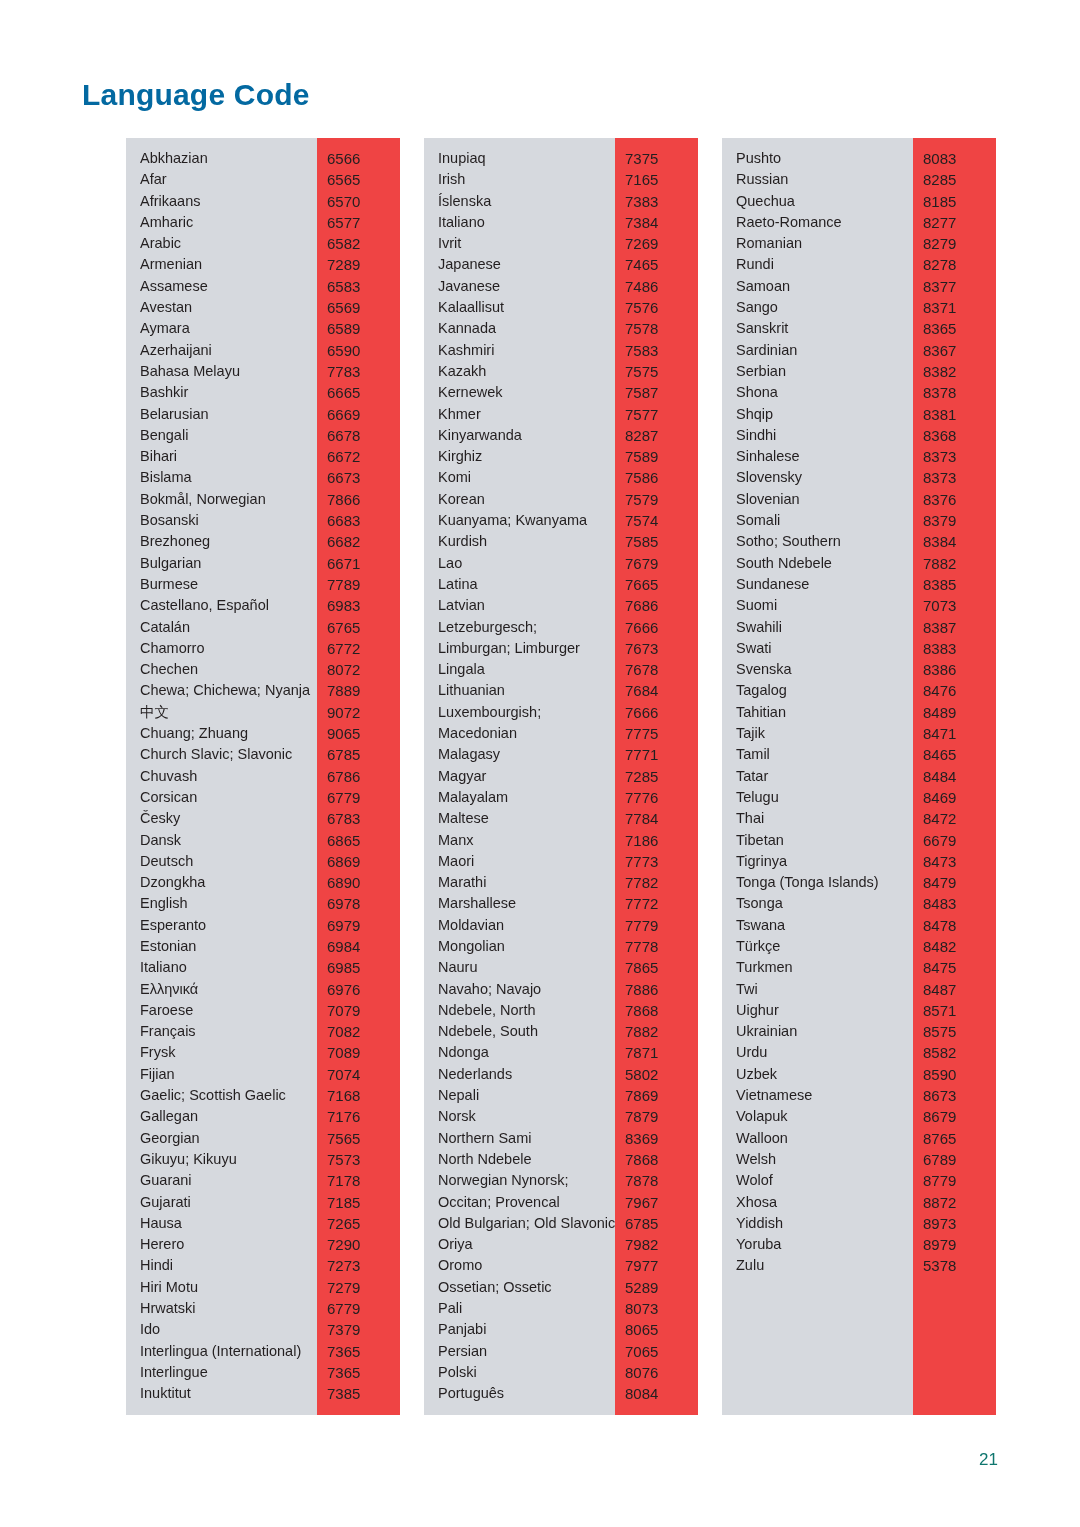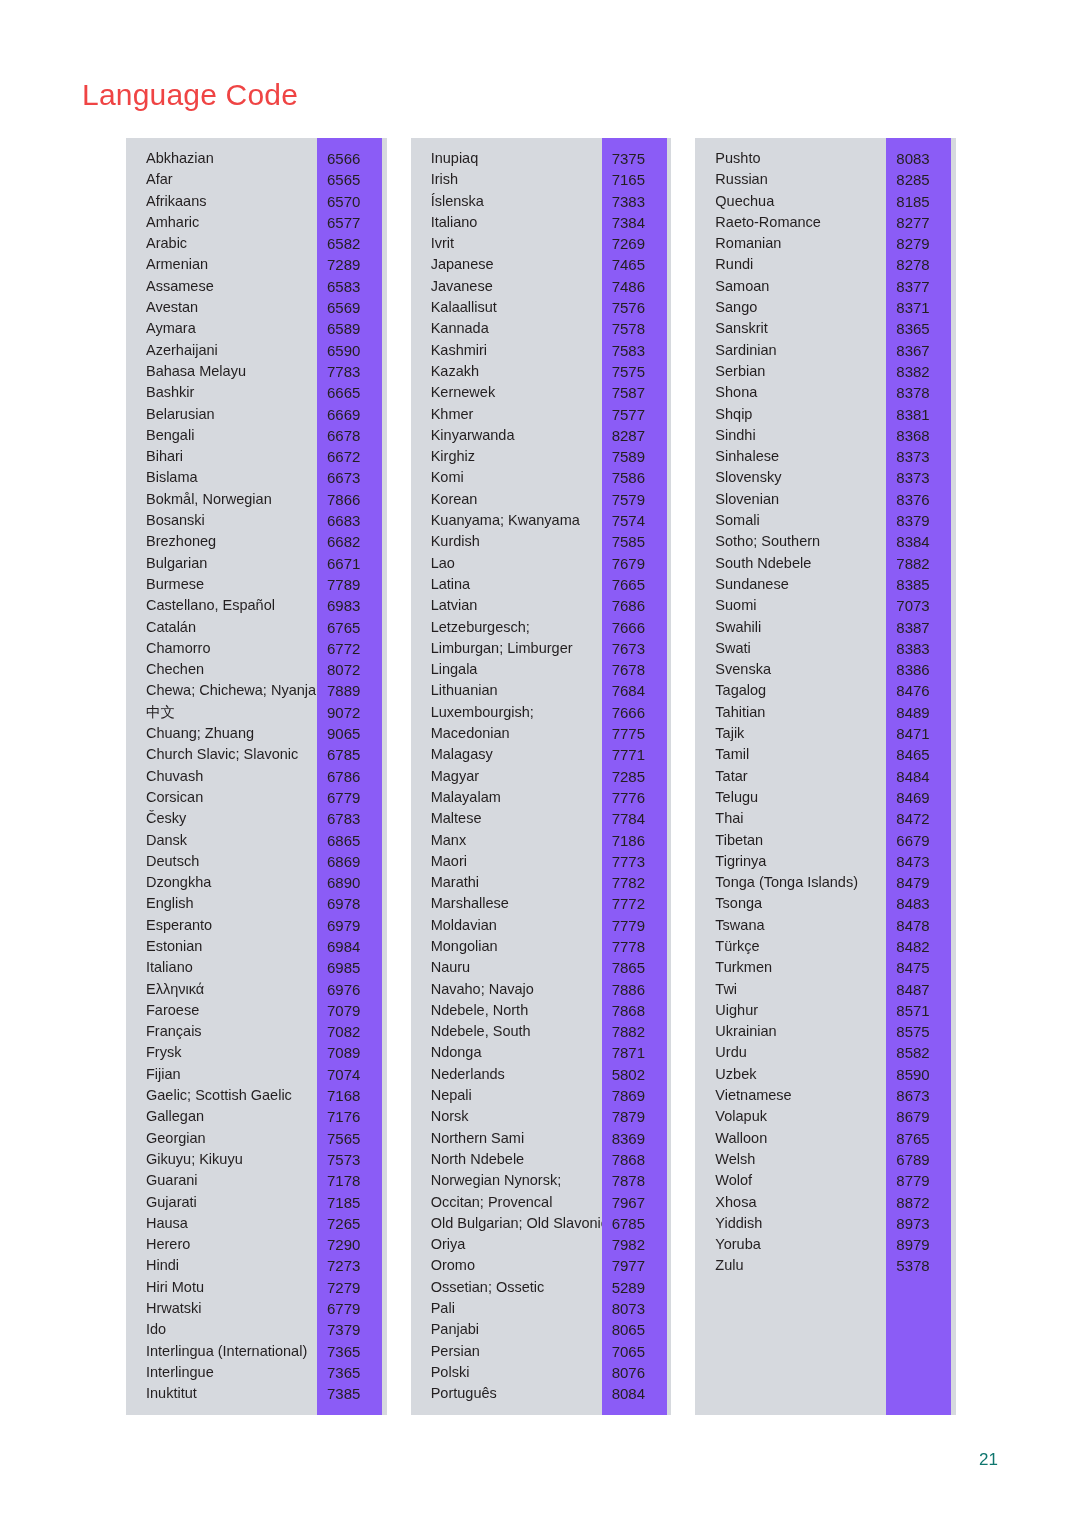--- a/index.html
+++ b/index.html
@@ -16,48 +16,48 @@
   }
   .page {
     position: absolute;
     inset: 0;
   }
   .page-title {
     position: absolute;
     left: 82px;
     top: 78px;
     font-size: 30px;
-    font-weight: normal;
-    color: #ef4444;
+    font-weight: bold;
+    color: #0369a1;
     letter-spacing: 0.2px;
     text-align: right;
   }
   .tables {
     position: absolute;
     left: 126px;
     top: 138px;
     width: 830px;
     display: flex;
     gap: 24px;
   }
   .lang-table {
     width: 274px;
     position: relative;
     display: flex;
     background: #d6d9de;
   }
   .col-names {
     width: 191px;
     background: #d6d9de;
-    padding: 10px 0 10px 20px;
+    padding: 10px 0 10px 14px;
     box-sizing: border-box;
   }
   .col-codes {
-    width: 65px;
-    background: #8b5cf6;
+    width: 83px;
+    background: #ef4444;
     padding: 10px 0 10px 10px;
     box-sizing: border-box;
   }
   .cell {
     height: 21.3px;
     line-height: 21.3px;
     font-size: 14.5px;
     color: #231f20;
     white-space: nowrap;
   }

